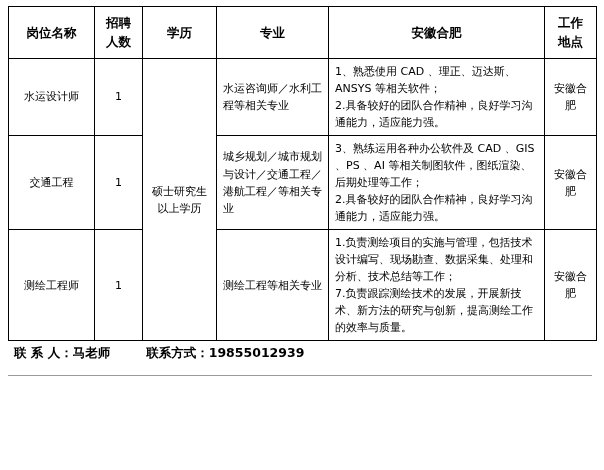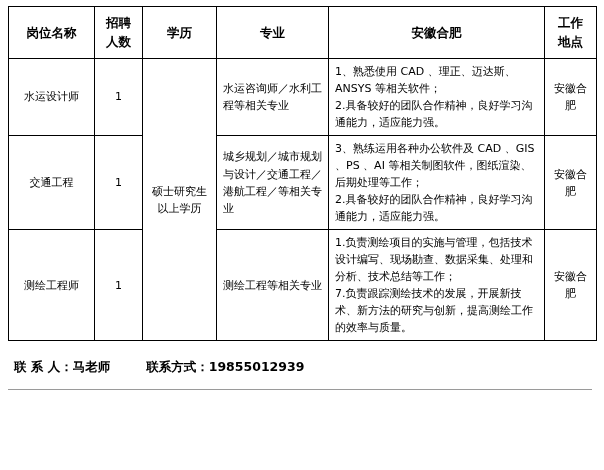--- a/index.html
+++ b/index.html
@@ -45,21 +45,20 @@
   col.c4 { width: 112px; }
   col.c5 { width: 216px; }
   col.c6 { width: 52px; }
 
   td.center { text-align: center; }
   td.center-wrap { text-align: center; }
   td.body-text { text-align: left; }
   .cell-line { display: block; }
 
   .contact {
-    margin-top: 14px;
     font-size: 12.5px;
     font-weight: bold;
     line-height: 1.9;
     padding-left: 6px;
   }
   .contact-row { white-space: pre; }
   .contact-gap { display: inline-block; width: 36px; }
   hr.sep {
     border: none;
     border-top: 1px solid #9a9a9a;

